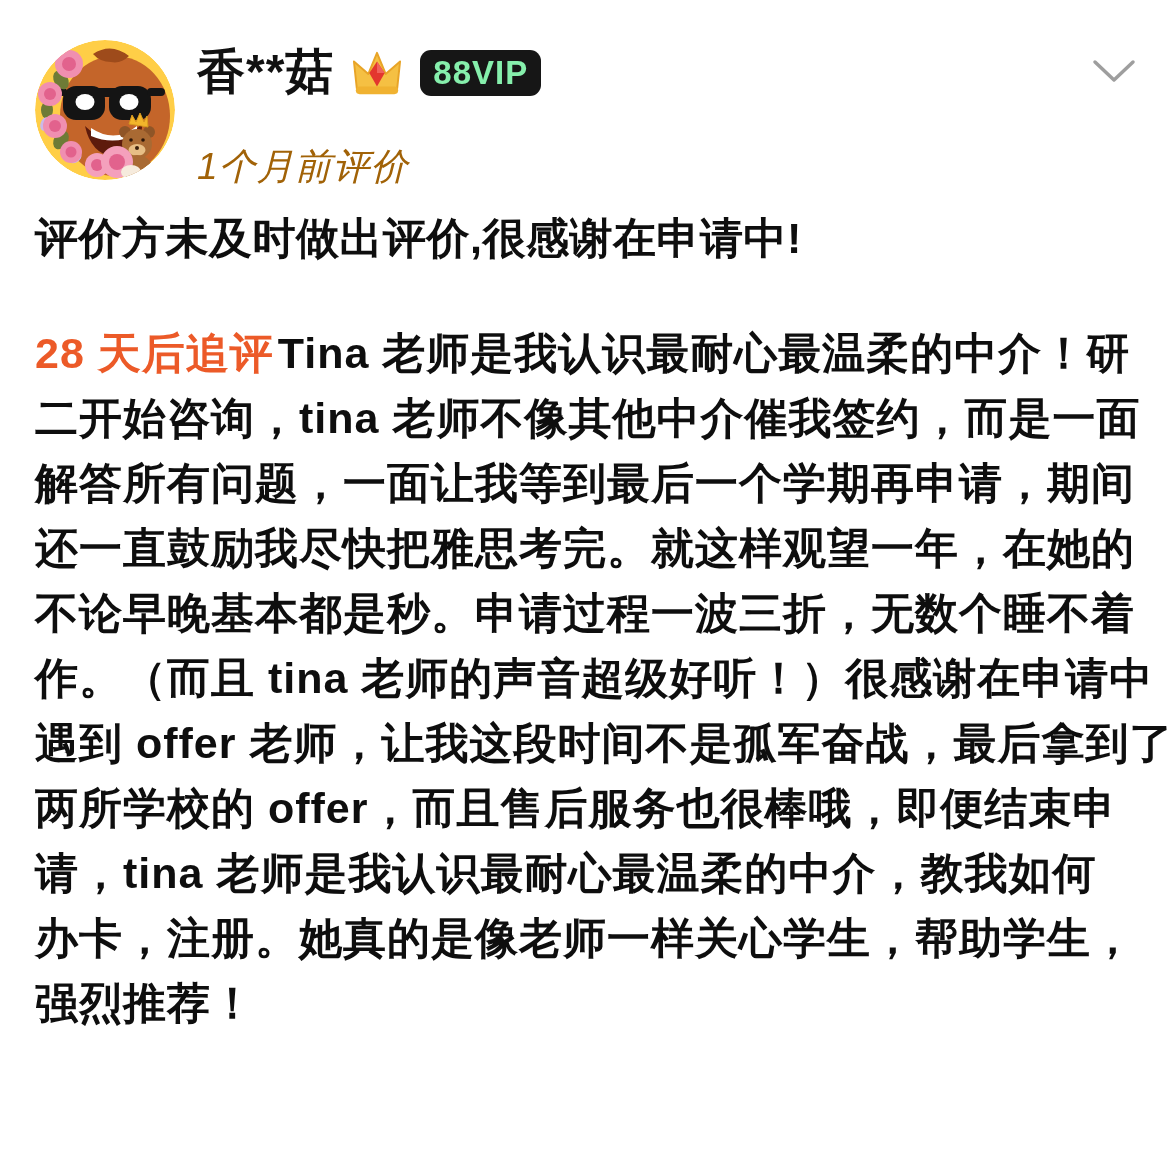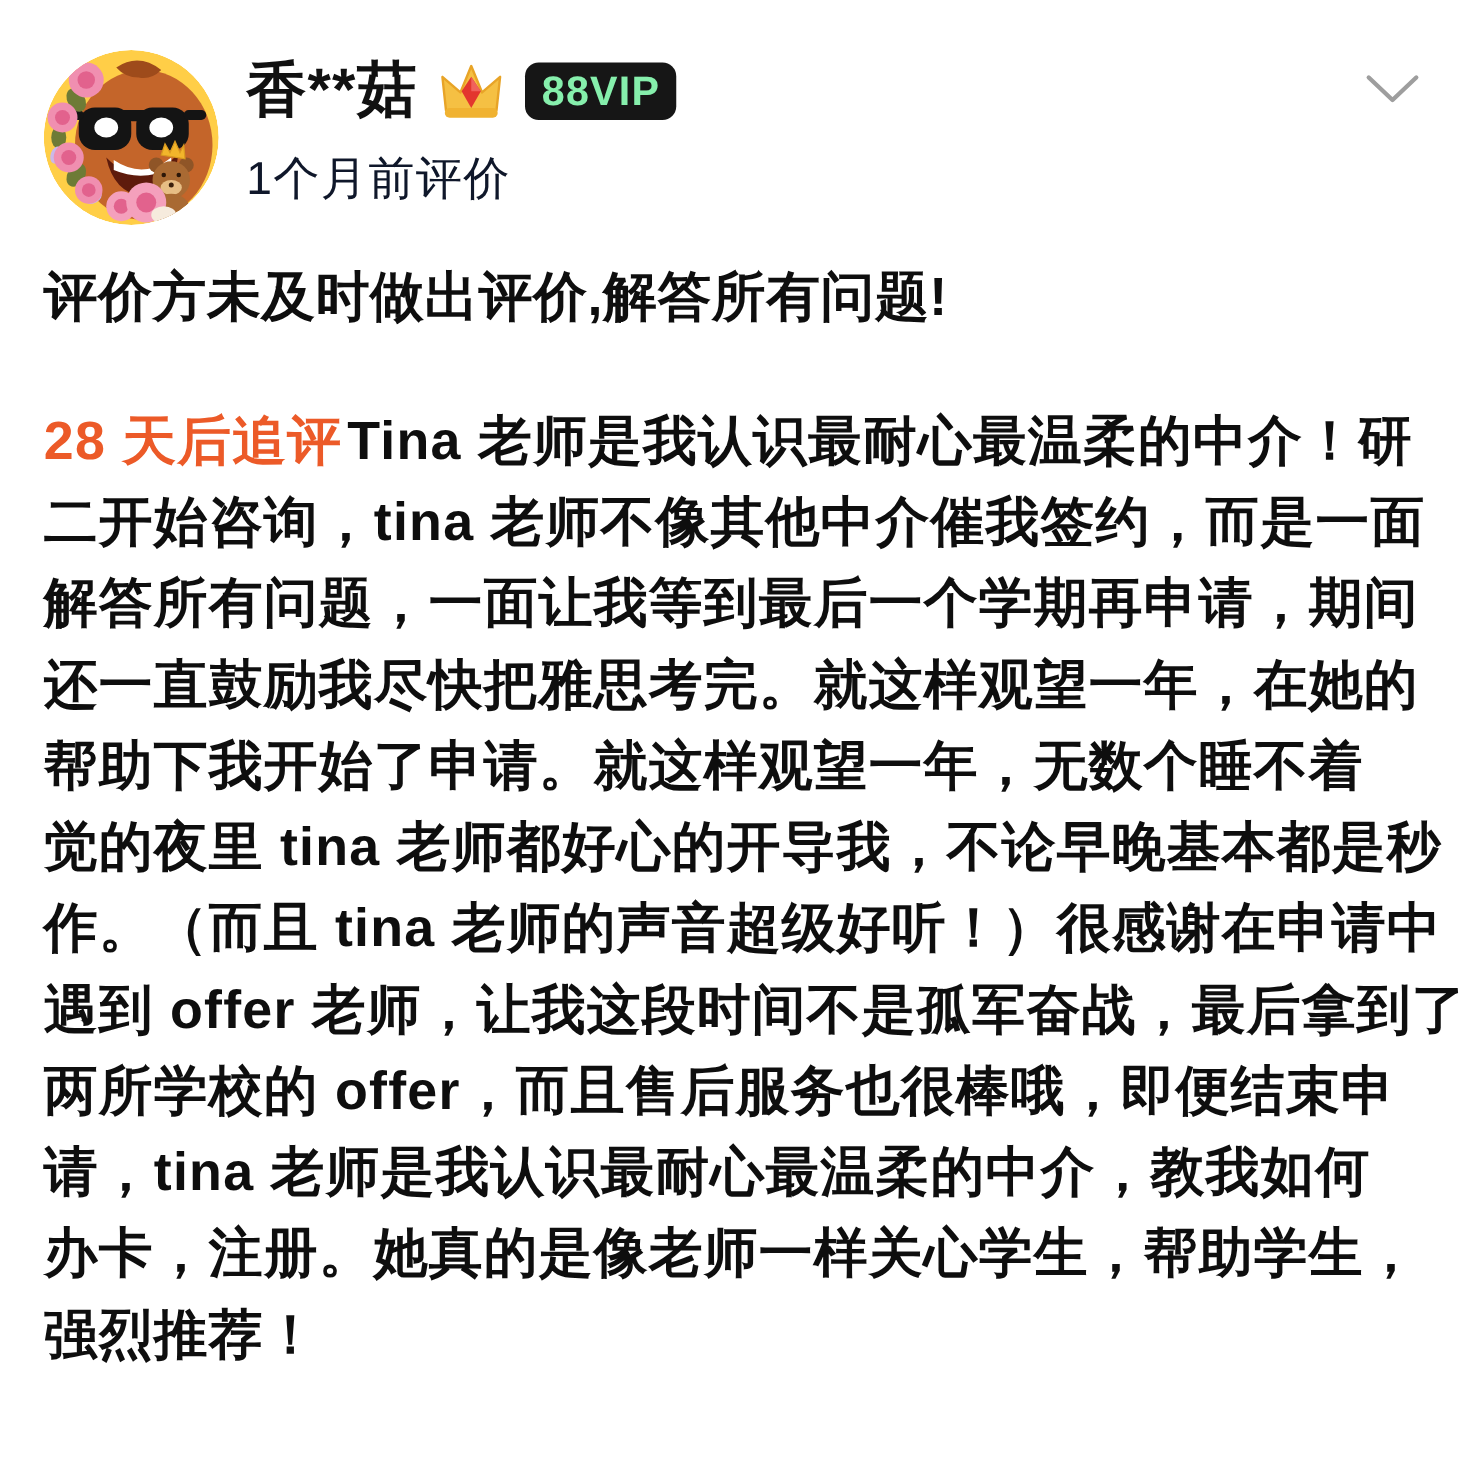--- a/index.html
+++ b/index.html
@@ -16,21 +16,21 @@
   .header-right { padding-top: 6px; }
   .name-row { display: flex; align-items: center; gap: 16px; height: 52px; }
   .username { font-size: 48px; font-weight: 700; color: #111; letter-spacing: 1px; }
   .crown { width: 54px; height: 50px; margin-top: 2px; }
   .vip-badge {
     background: #161616; color: #86efac;
     font-size: 33px; font-weight: 700; letter-spacing: 1px;
     border-radius: 11px; padding: 6px 13px 7px 13px; line-height: 1;
     display: inline-block; margin-top: 2px;
   }
-  .timestamp { margin-top: 20px; font-size: 37px; color: #0f172a; letter-spacing: 1px; }
+  .timestamp { margin-top: 44px; font-size: 37px; color: #a16207; letter-spacing: 1px; font-style: italic; }
   .collapse-btn {
     position: absolute; top: 50px; right: 30px;
     width: 52px; height: 44px; background: transparent; border: 0; cursor: pointer;
     display: flex; align-items: center; justify-content: center;
   }
 
   
   .review-body { padding: 0 35px; }
   .system-note {
     margin-top: 26px;
@@ -124,29 +124,28 @@
 
     <button class="collapse-btn">
       <svg width="44" height="26" viewBox="0 0 44 26">
         <polyline points="3,3 22,21 41,3" fill="none" stroke="#9E9E9E" stroke-width="3.5" stroke-linecap="round" stroke-linejoin="round"></polyline>
       </svg>
     </button>
   </div>
 
   <div class="review-body">
 
-    <p class="system-note">评价方未及时做出评价,解答所有问题!</p>
+    <p class="system-note">评价方未及时做出评价,很感谢在申请中!</p>
 
     <div class="followup">
       <div class="line"><span class="followup-label">28 天后追评</span><span>Tina 老师是我认识最耐心最温柔的中介！研</span></div>
       <div class="line">二开始咨询，tina 老师不像其他中介催我签约，而是一面</div>
       <div class="line">解答所有问题，一面让我等到最后一个学期再申请，期间</div>
       <div class="line">还一直鼓励我尽快把雅思考完。就这样观望一年，在她的</div>
-      <div class="line">帮助下我开始了申请。就这样观望一年，无数个睡不着</div>
-      <div class="line">觉的夜里 tina 老师都好心的开导我，不论早晚基本都是秒</div>
+      <div class="line">不论早晚基本都是秒。申请过程一波三折，无数个睡不着</div>
       <div class="line">作。（而且 tina 老师的声音超级好听！）很感谢在申请中</div>
       <div class="line">遇到 offer 老师，让我这段时间不是孤军奋战，最后拿到了</div>
       <div class="line">两所学校的 offer，而且售后服务也很棒哦，即便结束申</div>
       <div class="line">请，tina 老师是我认识最耐心最温柔的中介，教我如何</div>
       <div class="line">办卡，注册。她真的是像老师一样关心学生，帮助学生，</div>
       <div class="line">强烈推荐！</div>
     </div>
 
   </div>
 </div>

